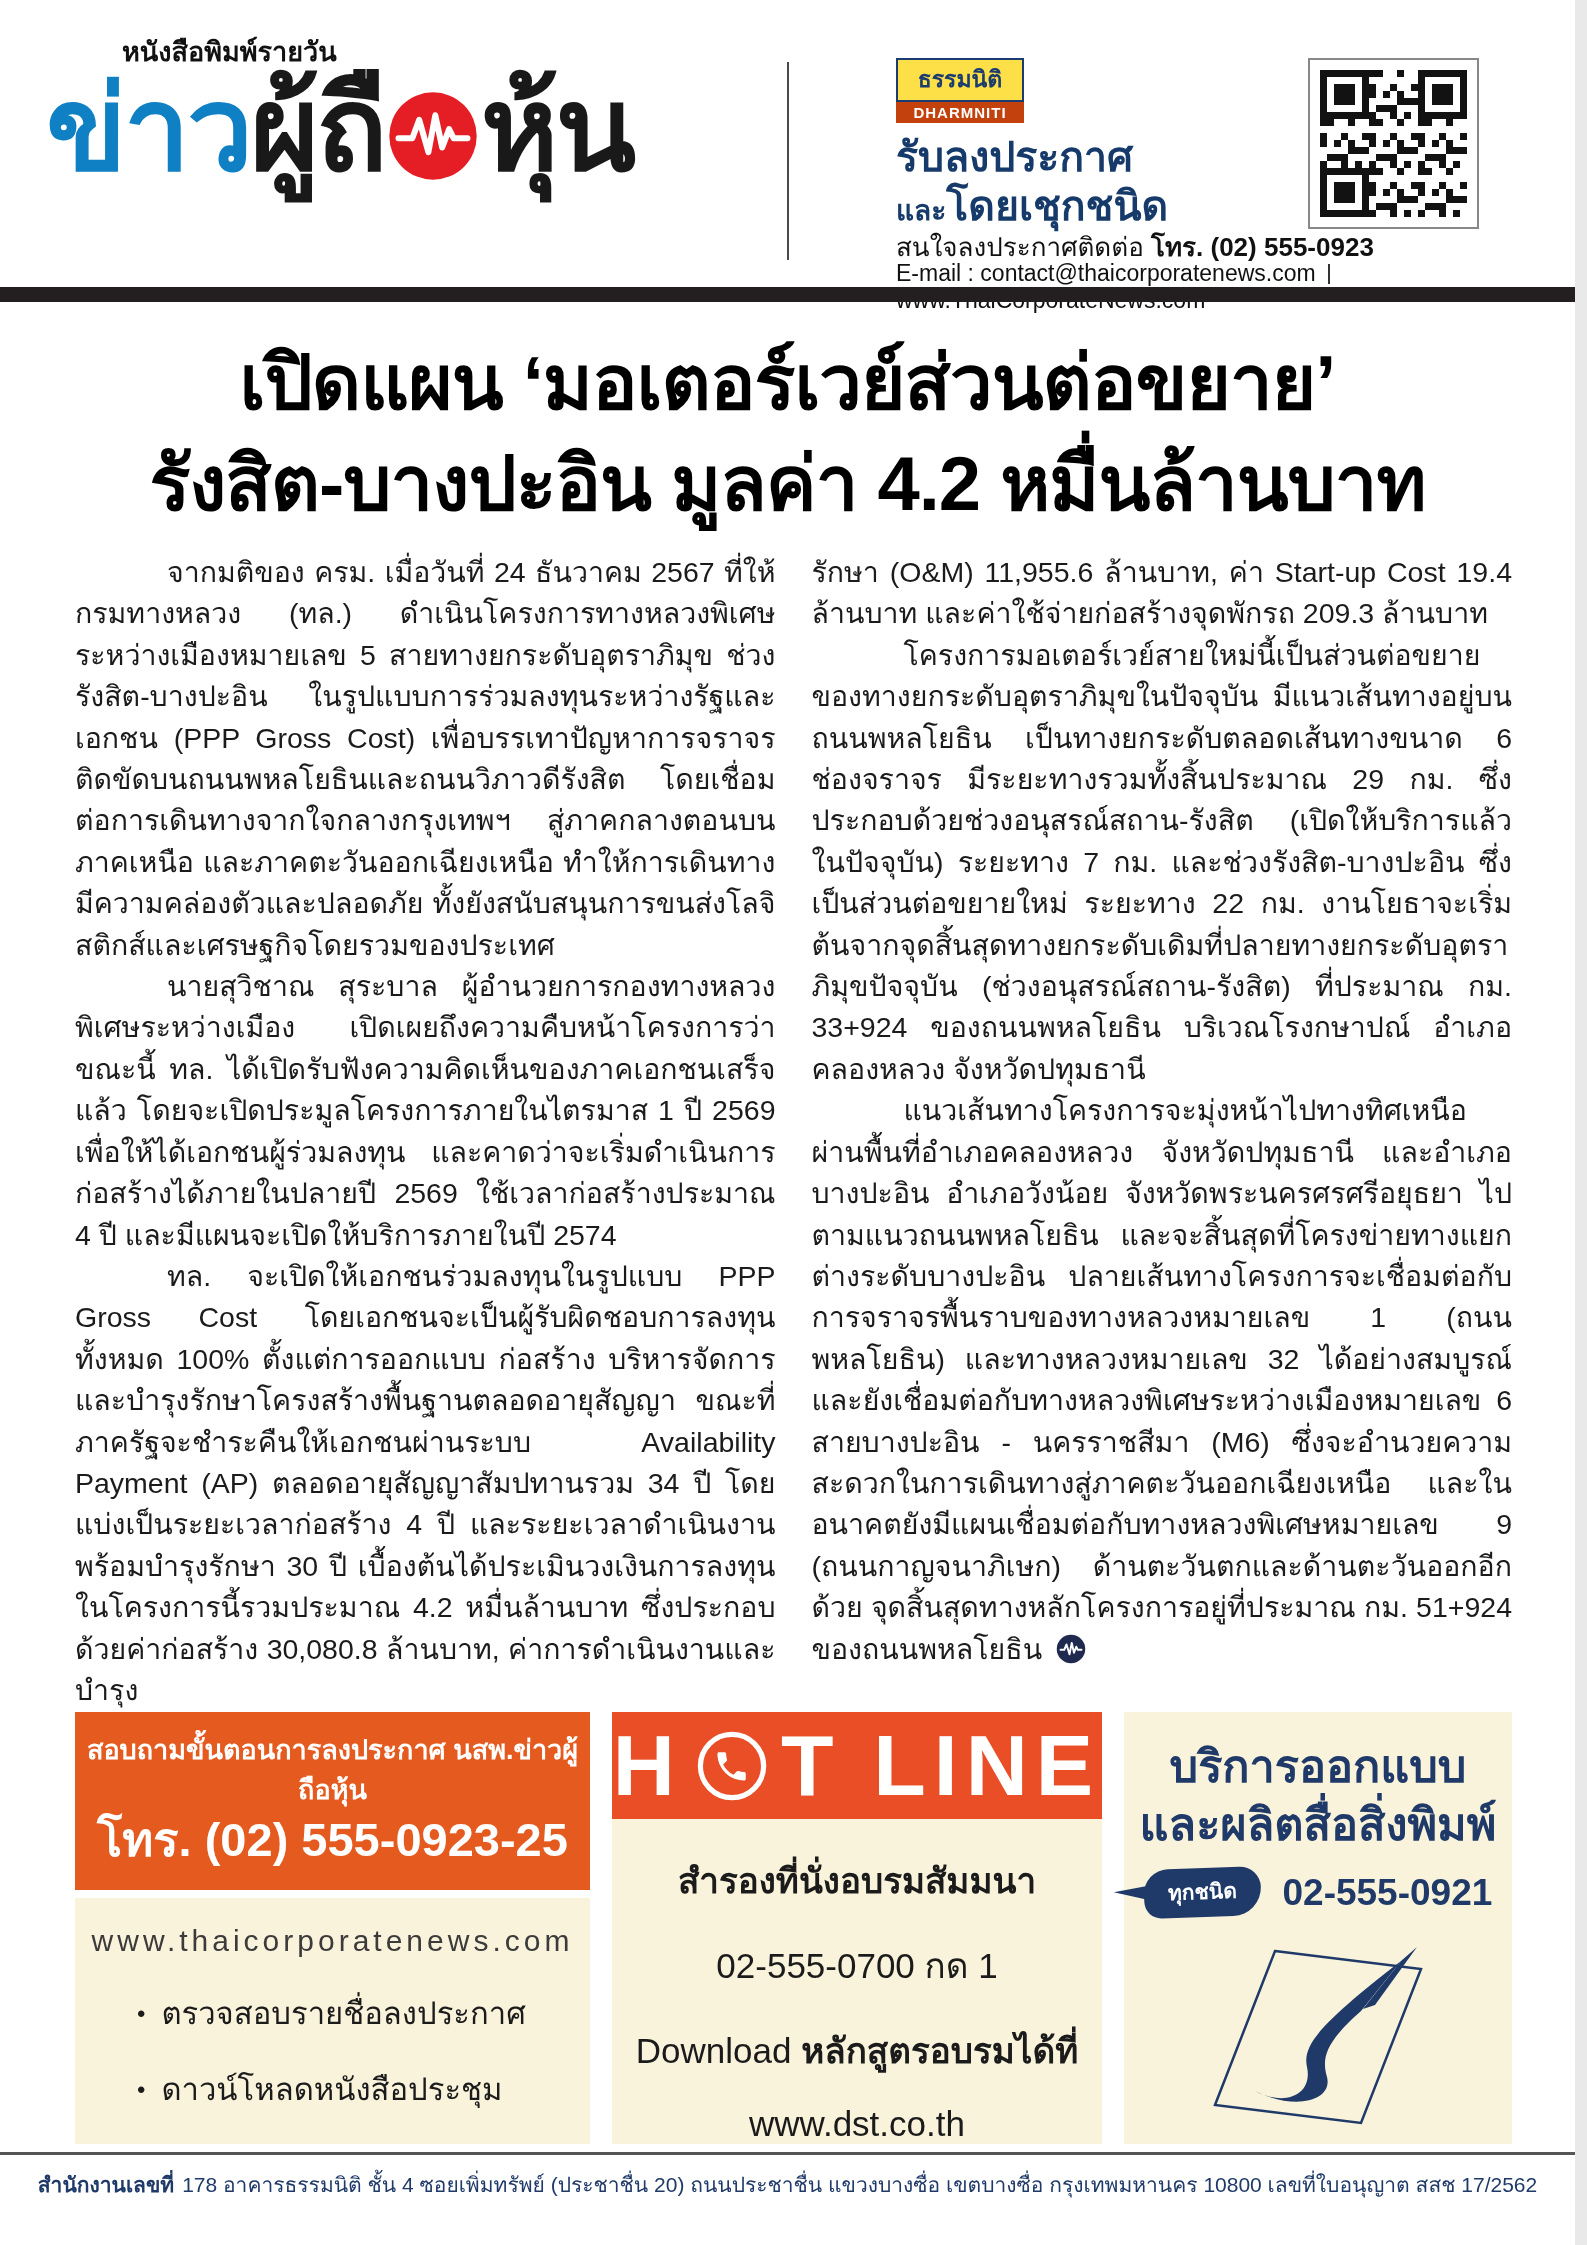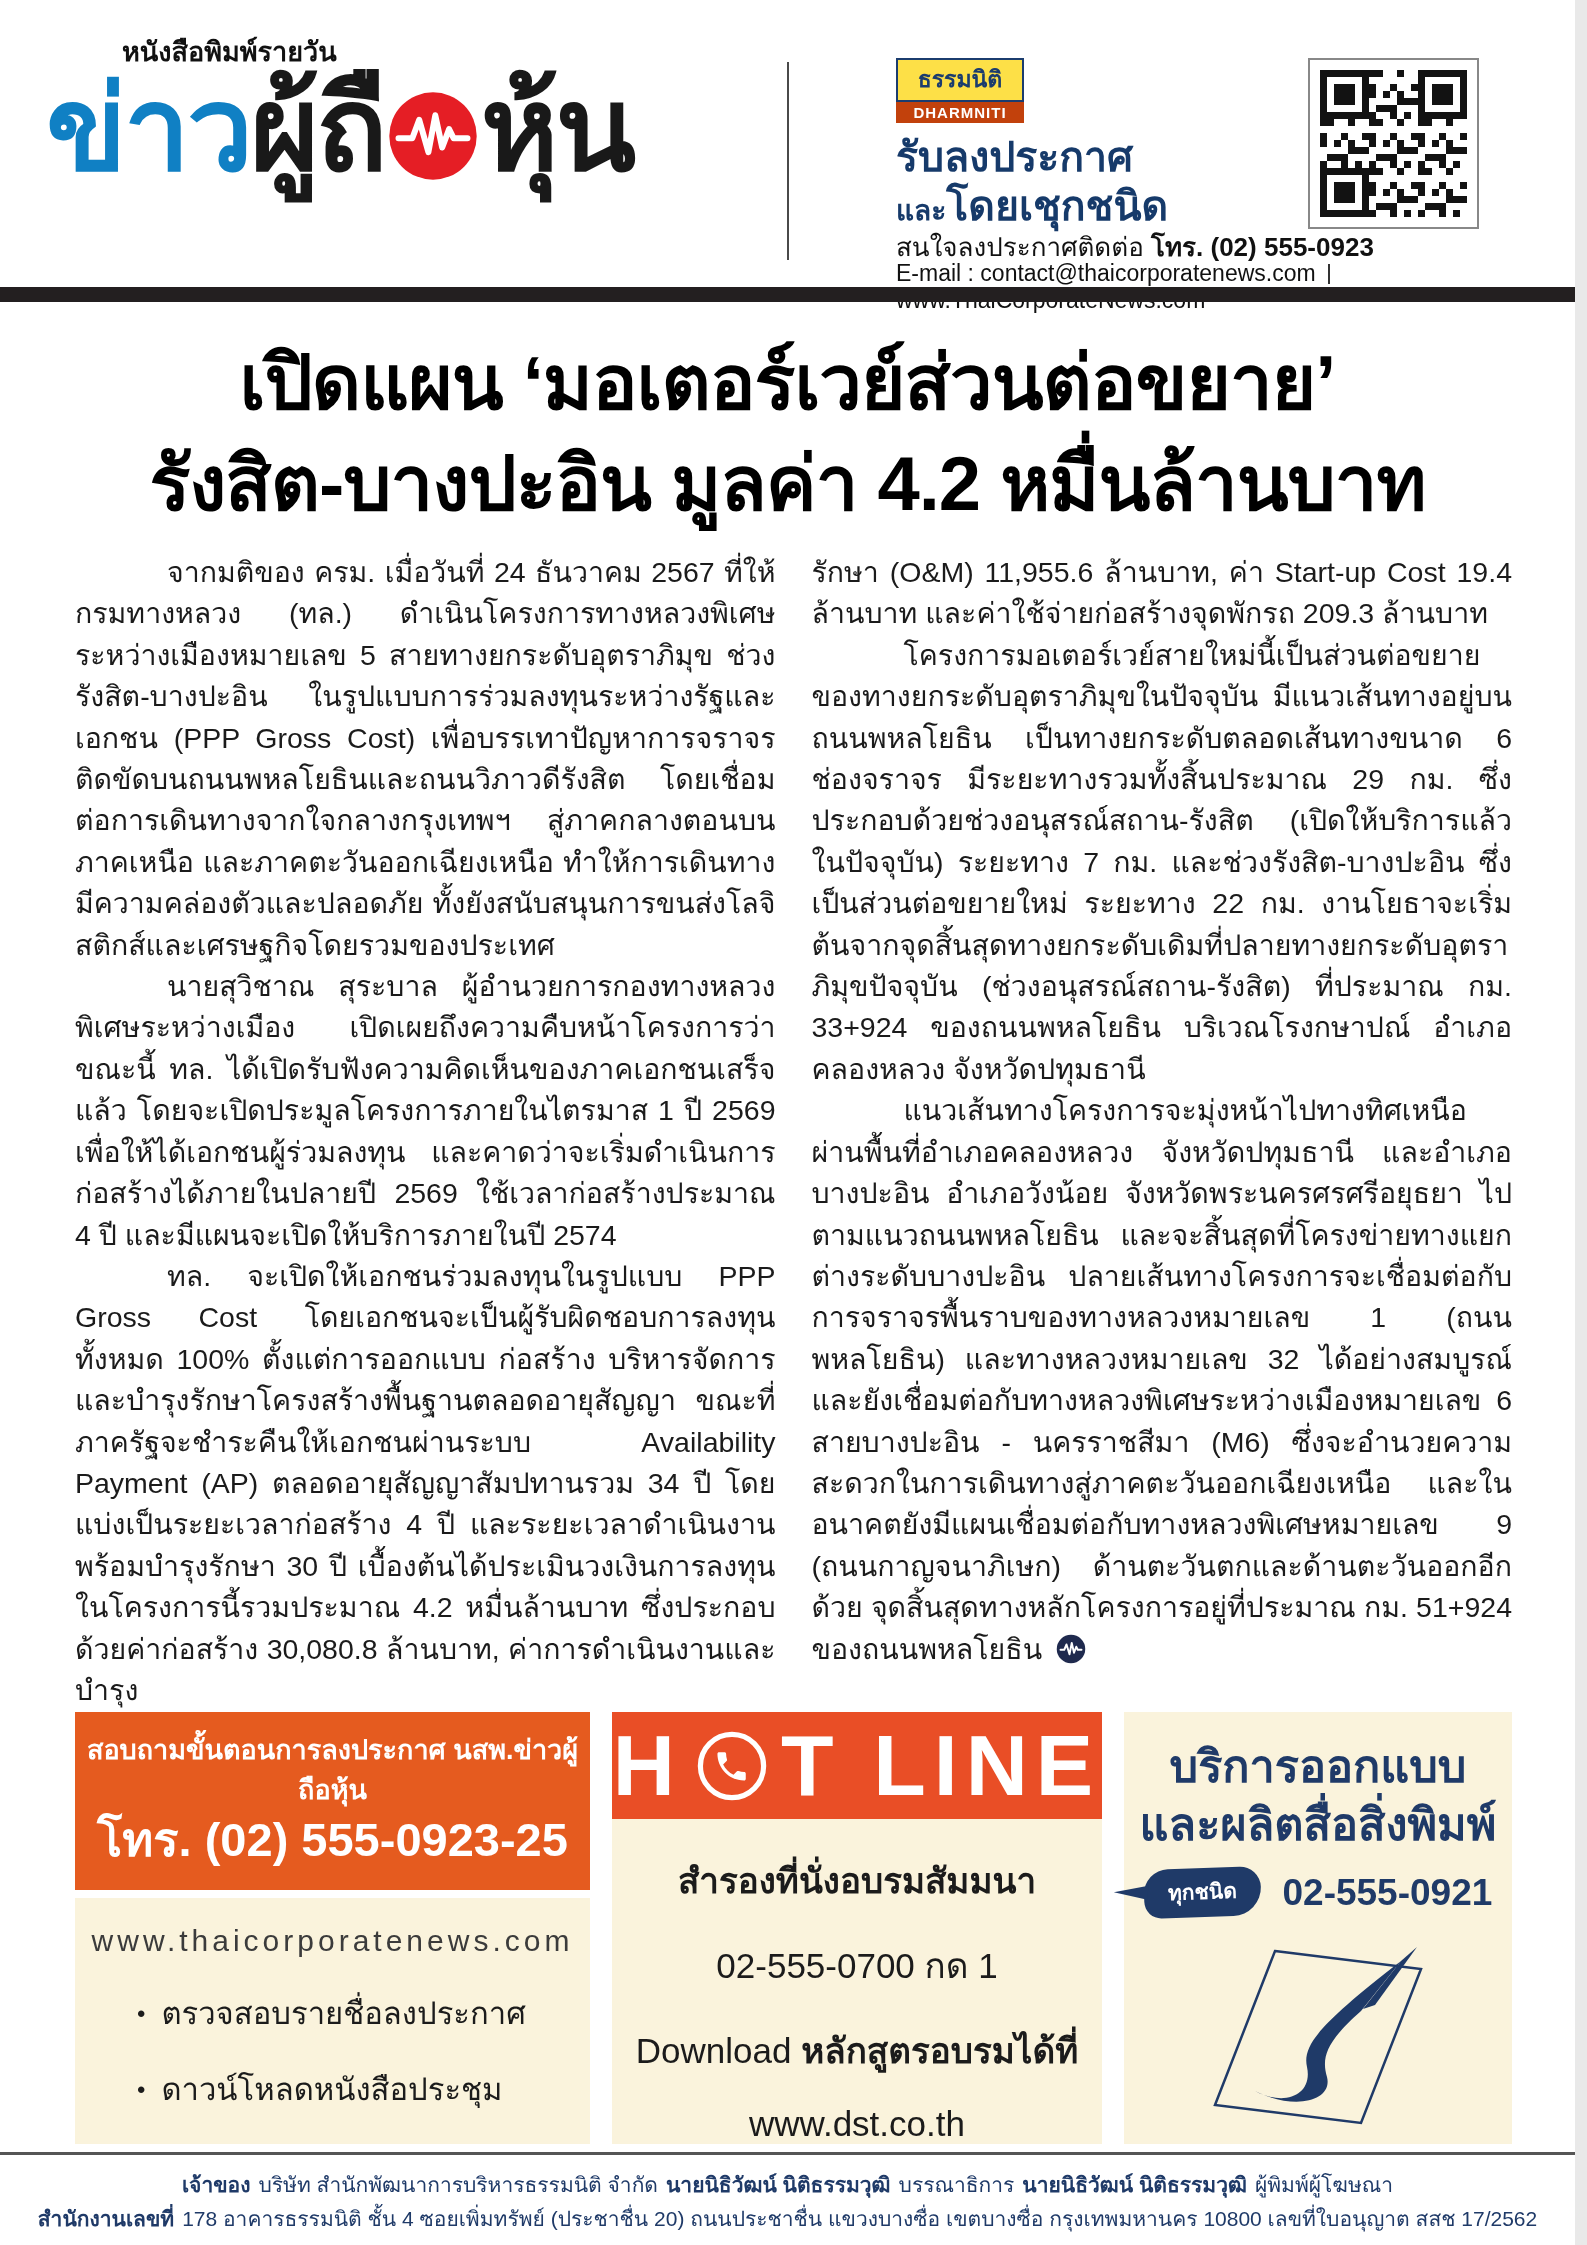--- a/index.html
+++ b/index.html
@@ -638,20 +638,17 @@
         <polygon points="72,12 218,30 158,184 12,166" fill="none" stroke="#1F3A68" stroke-width="2.5"></polygon>
         <path fill="#1F3A68" d="M52,152 C82,168 110,156 104,128 C99,106 118,84 198,22 L158,72 C124,102 118,118 124,138 C130,162 92,172 52,152 Z"></path>
         <path fill="#1F3A68" d="M198,22 L214,8 L172,66 L160,70 Z"></path>
       </svg>
     </div>
   </div>
 
   <div class="footer-rule"></div>
   <div class="footer">
     <div>
-      <b class="r">เจ้าของ</b><span class="r">บริษัท สำนักพัฒนาการบริหารธรรมนิติ จำกัด</span><b class="r">นายนิธิวัฒน์ นิติธรรมวุฒิ</b><span class="r">บรรณาธิการ</span><b class="r">นายนิธิวัฒน์ นิติธรรมวุฒิ</b><span class="r">ผู้พิมพ์ผู้โฆษณา</span>
-    </div>
-    <div>
       <b class="r">สำนักงานเลขที่</b><span class="r">178 อาคารธรรมนิติ ชั้น 4 ซอยเพิ่มทรัพย์ (ประชาชื่น 20) ถนนประชาชื่น แขวงบางซื่อ เขตบางซื่อ กรุงเทพมหานคร 10800 เลขที่ใบอนุญาต สสช 17/2562</span>
     </div>
   </div>
 
 </div>
 
 </body></html>

